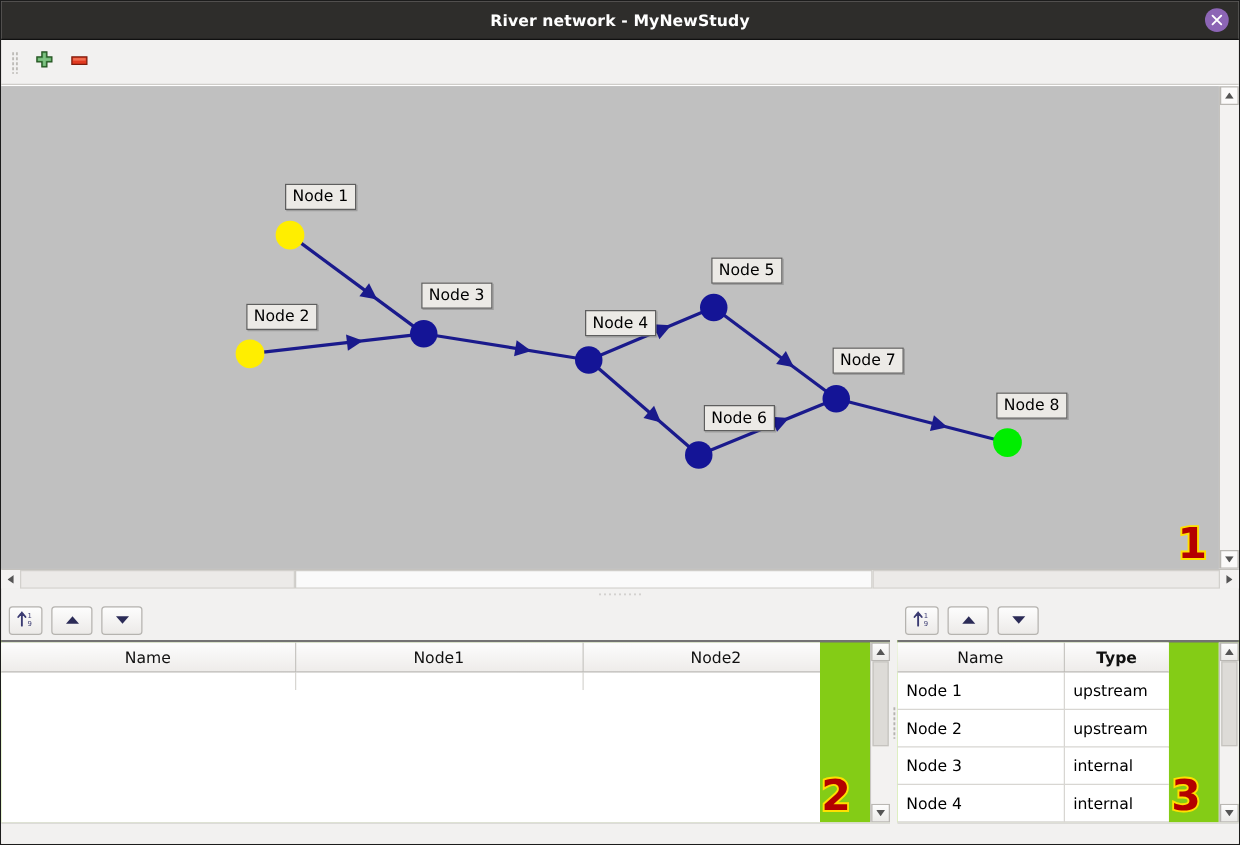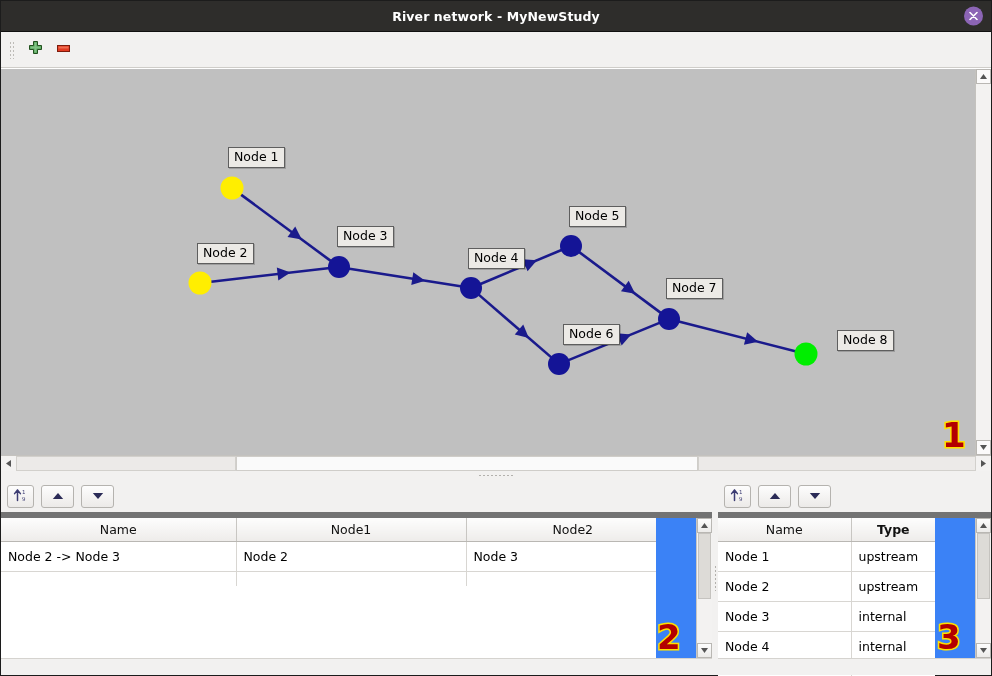--- a/index.html
+++ b/index.html
@@ -253,22 +253,22 @@
     align-items: center;
     justify-content: center;
     cursor: pointer;
   }
   .sm-btn.wide { width: 31px; }
 
   .table-area {
     flex: 1 1 auto;
     display: flex;
     min-height: 0;
-    border-top: 6px solid #737373;
-    background: #3b82f6;
+    border-top: 2px solid #737373;
+    background: #84cc16;
     gap: 40px;
   }
   .table-scrollwrap {
     flex: 1 1 auto;
     min-width: 0;
     display: flex;
     flex-direction: column;
     background: #ffffff;
   }
   table.grid {
@@ -403,21 +403,21 @@
             <circle cx="805" cy="285" r="11.5" fill="#00ee00"></circle>
           </svg>
 
       <div class="node-label" style="left: 227px; top: 78px;">Node 1</div>
           <div class="node-label" style="left: 196px; top: 174px;">Node 2</div>
           <div class="node-label" style="left: 336px; top: 157px;">Node 3</div>
           <div class="node-label" style="left: 467px; top: 179px;">Node 4</div>
           <div class="node-label" style="left: 568px; top: 137px;">Node 5</div>
           <div class="node-label" style="left: 562px; top: 255px;">Node 6</div>
           <div class="node-label" style="left: 665px; top: 209px;">Node 7</div>
-          <div class="node-label" style="left: 836px; top: 245px; margin-top: 16px;">Node 8</div>
+          <div class="node-label" style="left: 796px; top: 245px;">Node 8</div>
           <div class="marker" style="left: 941px; top: 349px;">1</div>
         </div>
       <div class="vscroll">
         <div class="arrow">
           <svg width="7" height="5" viewBox="0 0 7 5">
               <path d="M3.5 0 L7 5 L0 5 Z" fill="#555"></path>
             </svg>
         </div>
         <div class="track"></div>
         <div class="arrow">
@@ -485,25 +485,20 @@
                 <col>
               </colgroup>
             <thead>
                 <tr>
                   <th>Name</th>
                   <th>Node1</th>
                   <th style="border-right: none; padding-left: 24px;">Node2</th>
                 </tr>
               </thead>
             <tbody>
-                <tr>
-                  <td>Node 2 -&gt; Node 3</td>
-                  <td>Node 2</td>
-                  <td style="border-right: none;">Node 3</td>
-                </tr>
                 <tr class="filler">
                   <td></td>
                   <td></td>
                   <td style="border-right: none;"></td>
                 </tr>
               </tbody>
           </table>
         </div>
         <div class="tbl-vscroll">
           <div class="arrow">

